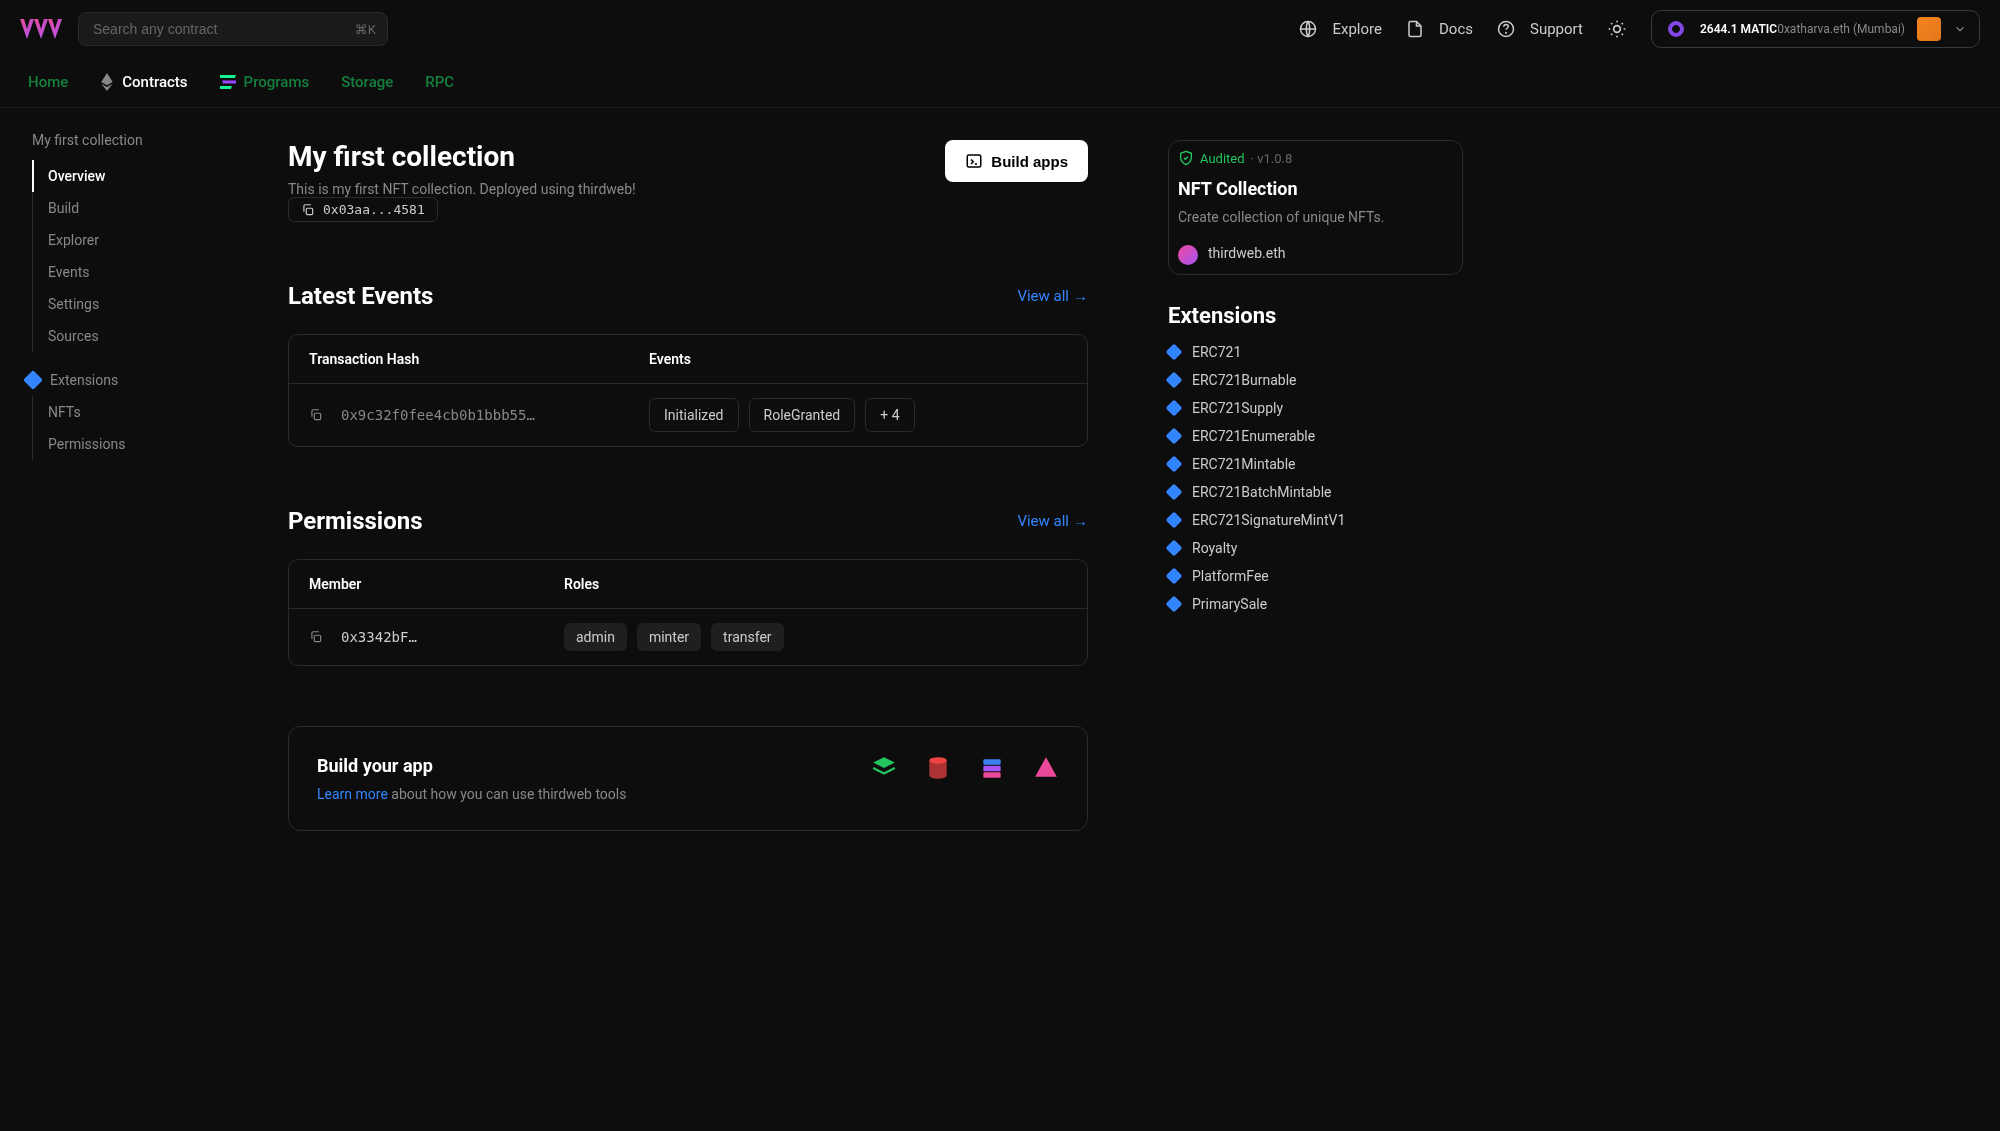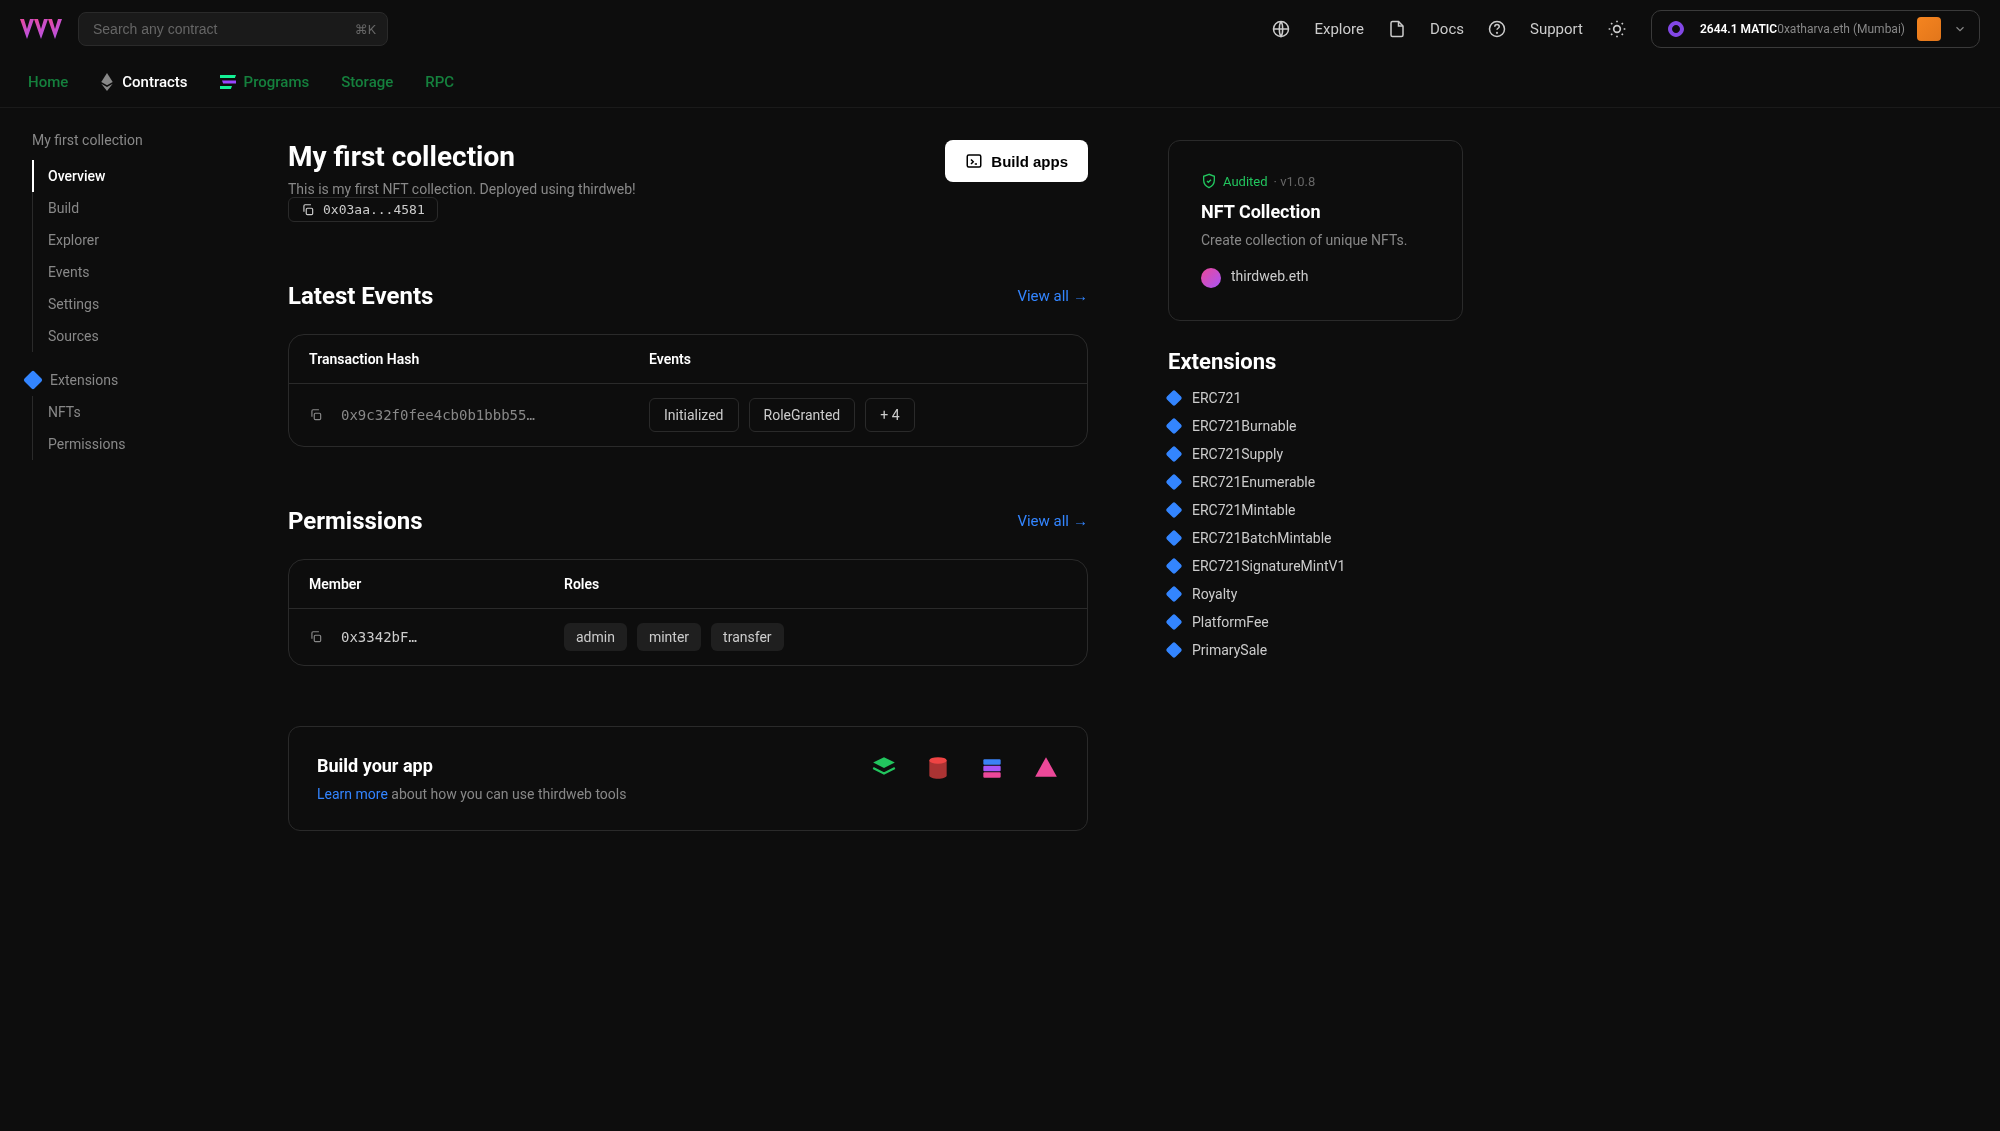--- a/index.html
+++ b/index.html
@@ -68,21 +68,21 @@
     
     .header-links {
       display: flex;
       gap: 24px;
       align-items: center;
     }
     
     .header-link {
       display: flex;
       align-items: center;
-      gap: 24px;
+      gap: 15px;
       color: #ccc;
       font-size: 15px;
       cursor: pointer;
     }
     
     .header-link svg {
       width: 18px;
       height: 18px;
     }
     
@@ -307,21 +307,21 @@
       font-size: 15px;
       cursor: pointer;
       display: flex;
       align-items: center;
       gap: 4px;
     }
     
     
     .data-table {
       border: 1px solid #2a2a2a;
-      border-radius: 16px;
+      border-radius: 10px;
       overflow: hidden;
     }
     
     .table-header {
       display: flex;
       padding: 16px 20px;
       border-bottom: 1px solid #2a2a2a;
     }
     
     .table-header-cell {
@@ -399,21 +399,21 @@
       font-size: 14px;
       display: flex;
       align-items: center;
       gap: 18px;
     }
     
     
     .info-card {
       border: 1px solid #2a2a2a;
       border-radius: 12px;
-      padding: 32px;
+      padding: 9px;
       margin-bottom: 28px;
     }
     
     .audited-badge {
       display: flex;
       align-items: center;
       gap: 6px;
       margin-bottom: 12px;
     }
     

